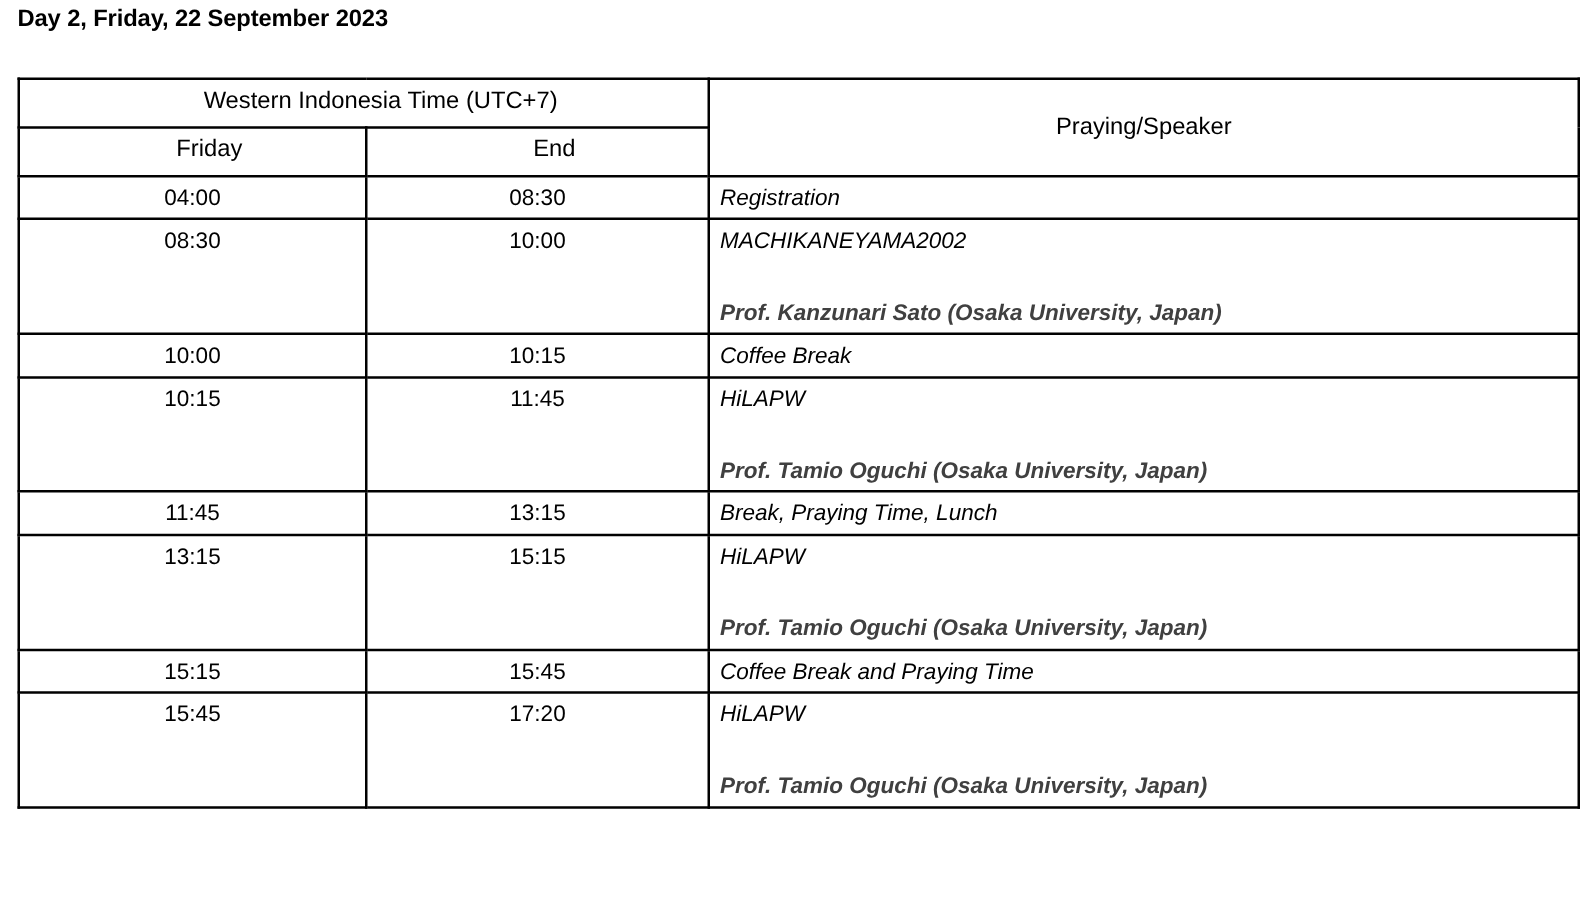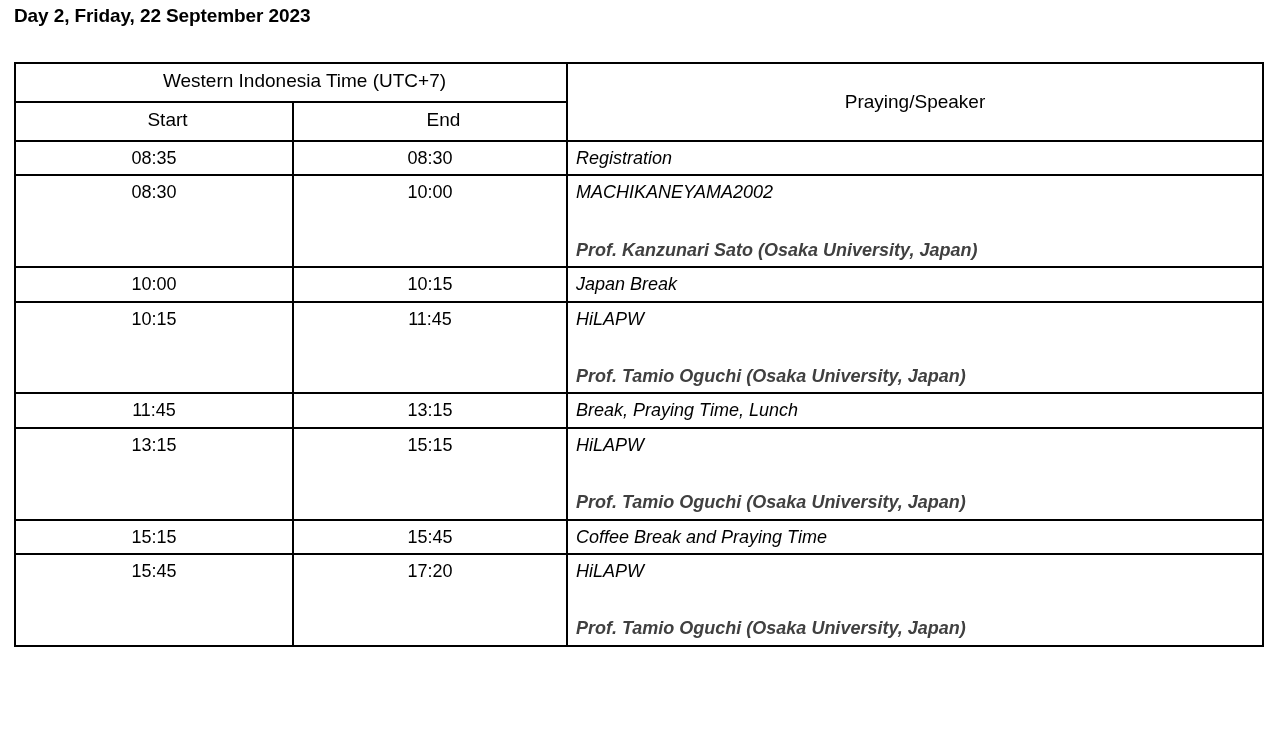--- a/index.html
+++ b/index.html
@@ -118,31 +118,31 @@
       <tr>
         <td class="hdr" colspan="2">
           <div class="hdr-inner">Western Indonesia Time (UTC+7)</div>
         </td>
         <td class="hdr" rowspan="2">
           <div class="hdr-activity-inner">Praying/Speaker</div>
         </td>
       </tr>
       <tr>
         <td class="hdr">
-          <div class="hdr-inner">Start</div>
+          <div class="hdr-inner">Friday</div>
         </td>
         <td class="hdr">
           <div class="hdr-inner">End</div>
         </td>
       </tr>
     </tbody>
     <tbody id="rows-body">
         <tr>
           <td class="time-cell">
-            <div class="time-inner">08:35</div>
+            <div class="time-inner">04:00</div>
           </td>
           <td class="time-cell">
             <div class="time-inner">08:30</div>
           </td>
           <td class="act-cell">
             <div class="act-inner">
               <div class="act-title">Registration</div>
             </div>
           </td>
         </tr>
@@ -163,21 +163,21 @@
         </tr>
         <tr class="row-shaded">
           <td class="time-cell">
             <div class="time-inner">10:00</div>
           </td>
           <td class="time-cell">
             <div class="time-inner">10:15</div>
           </td>
           <td class="act-cell">
             <div class="act-inner">
-              <div class="act-title">Japan Break</div>
+              <div class="act-title">Coffee Break</div>
             </div>
           </td>
         </tr>
         <tr>
           <td class="time-cell">
             <div class="time-inner">10:15</div>
           </td>
           <td class="time-cell">
             <div class="time-inner">11:45</div>
           </td>

